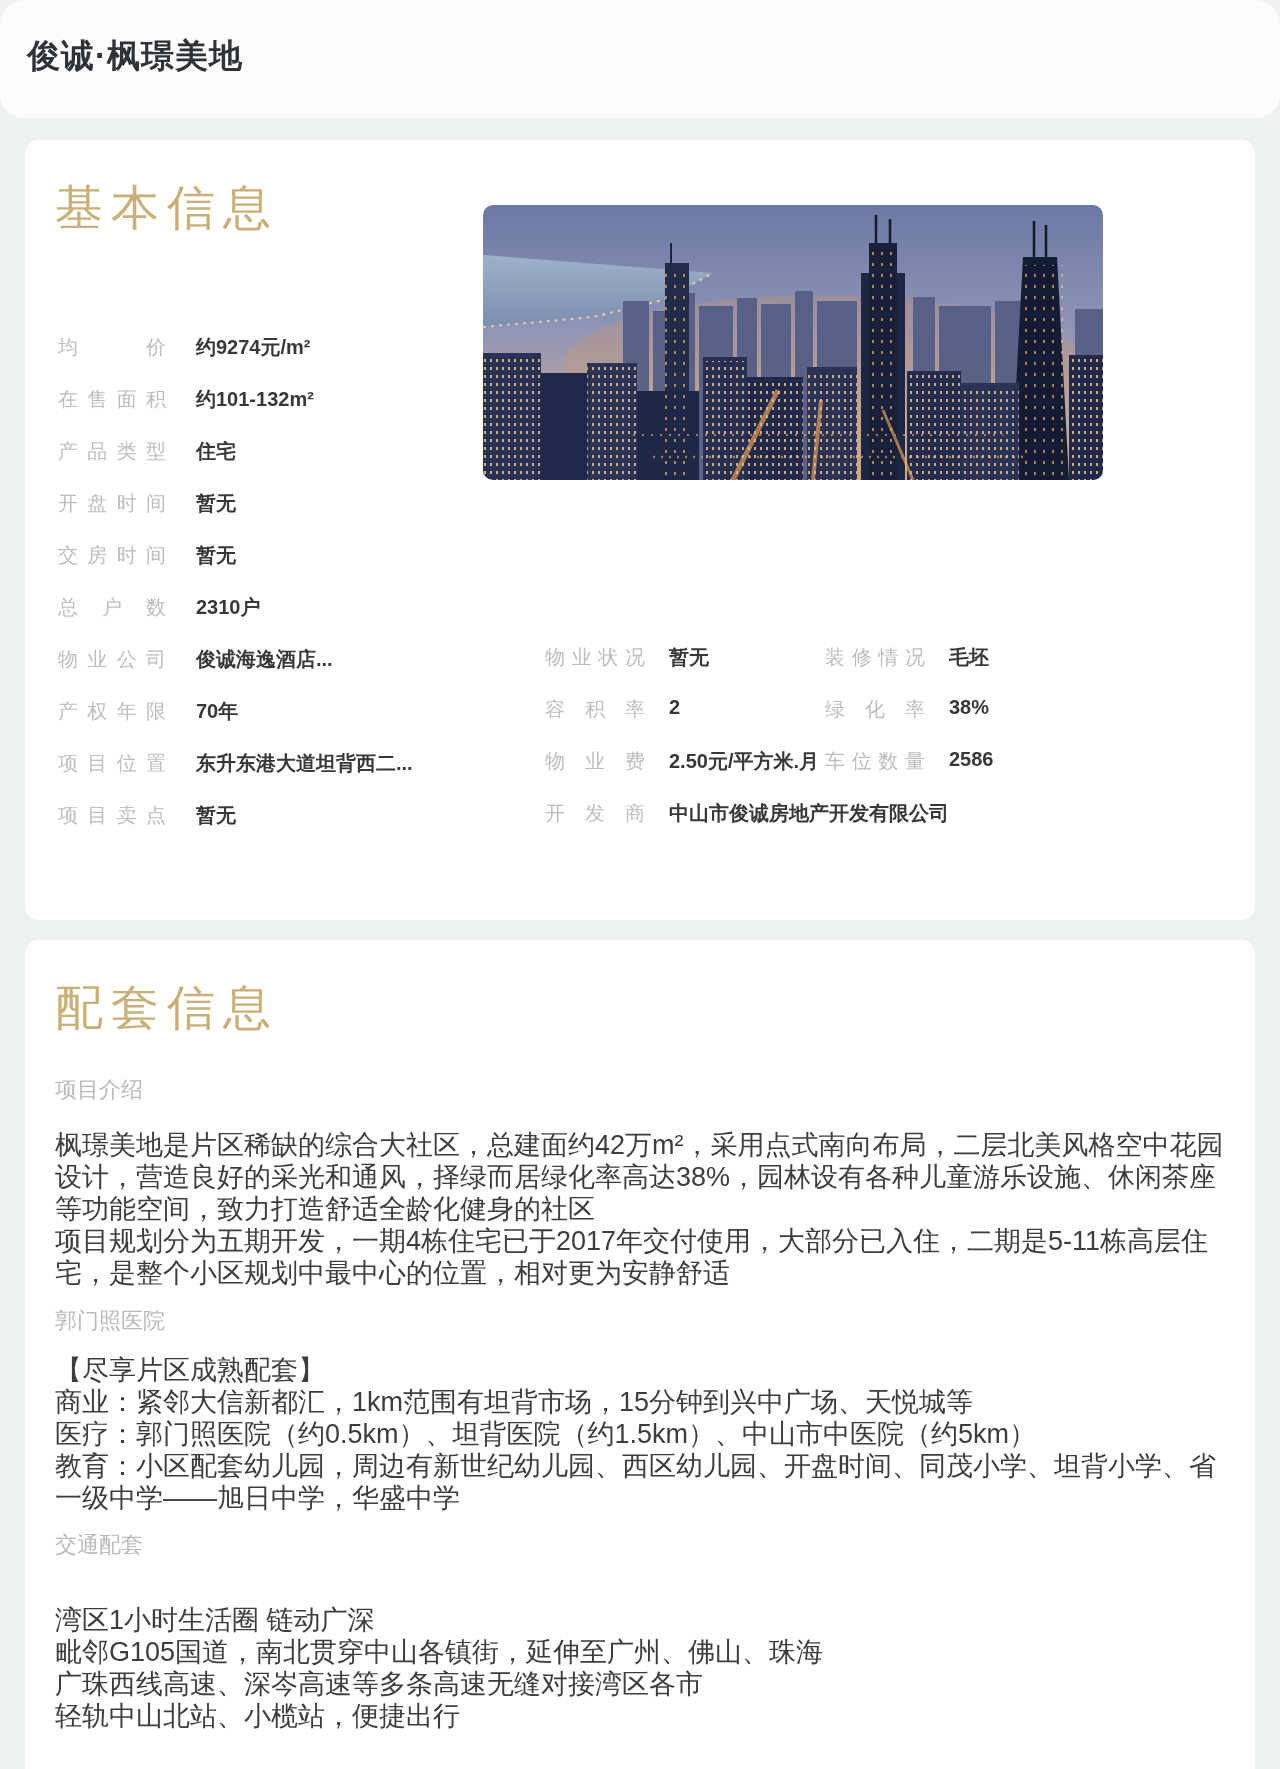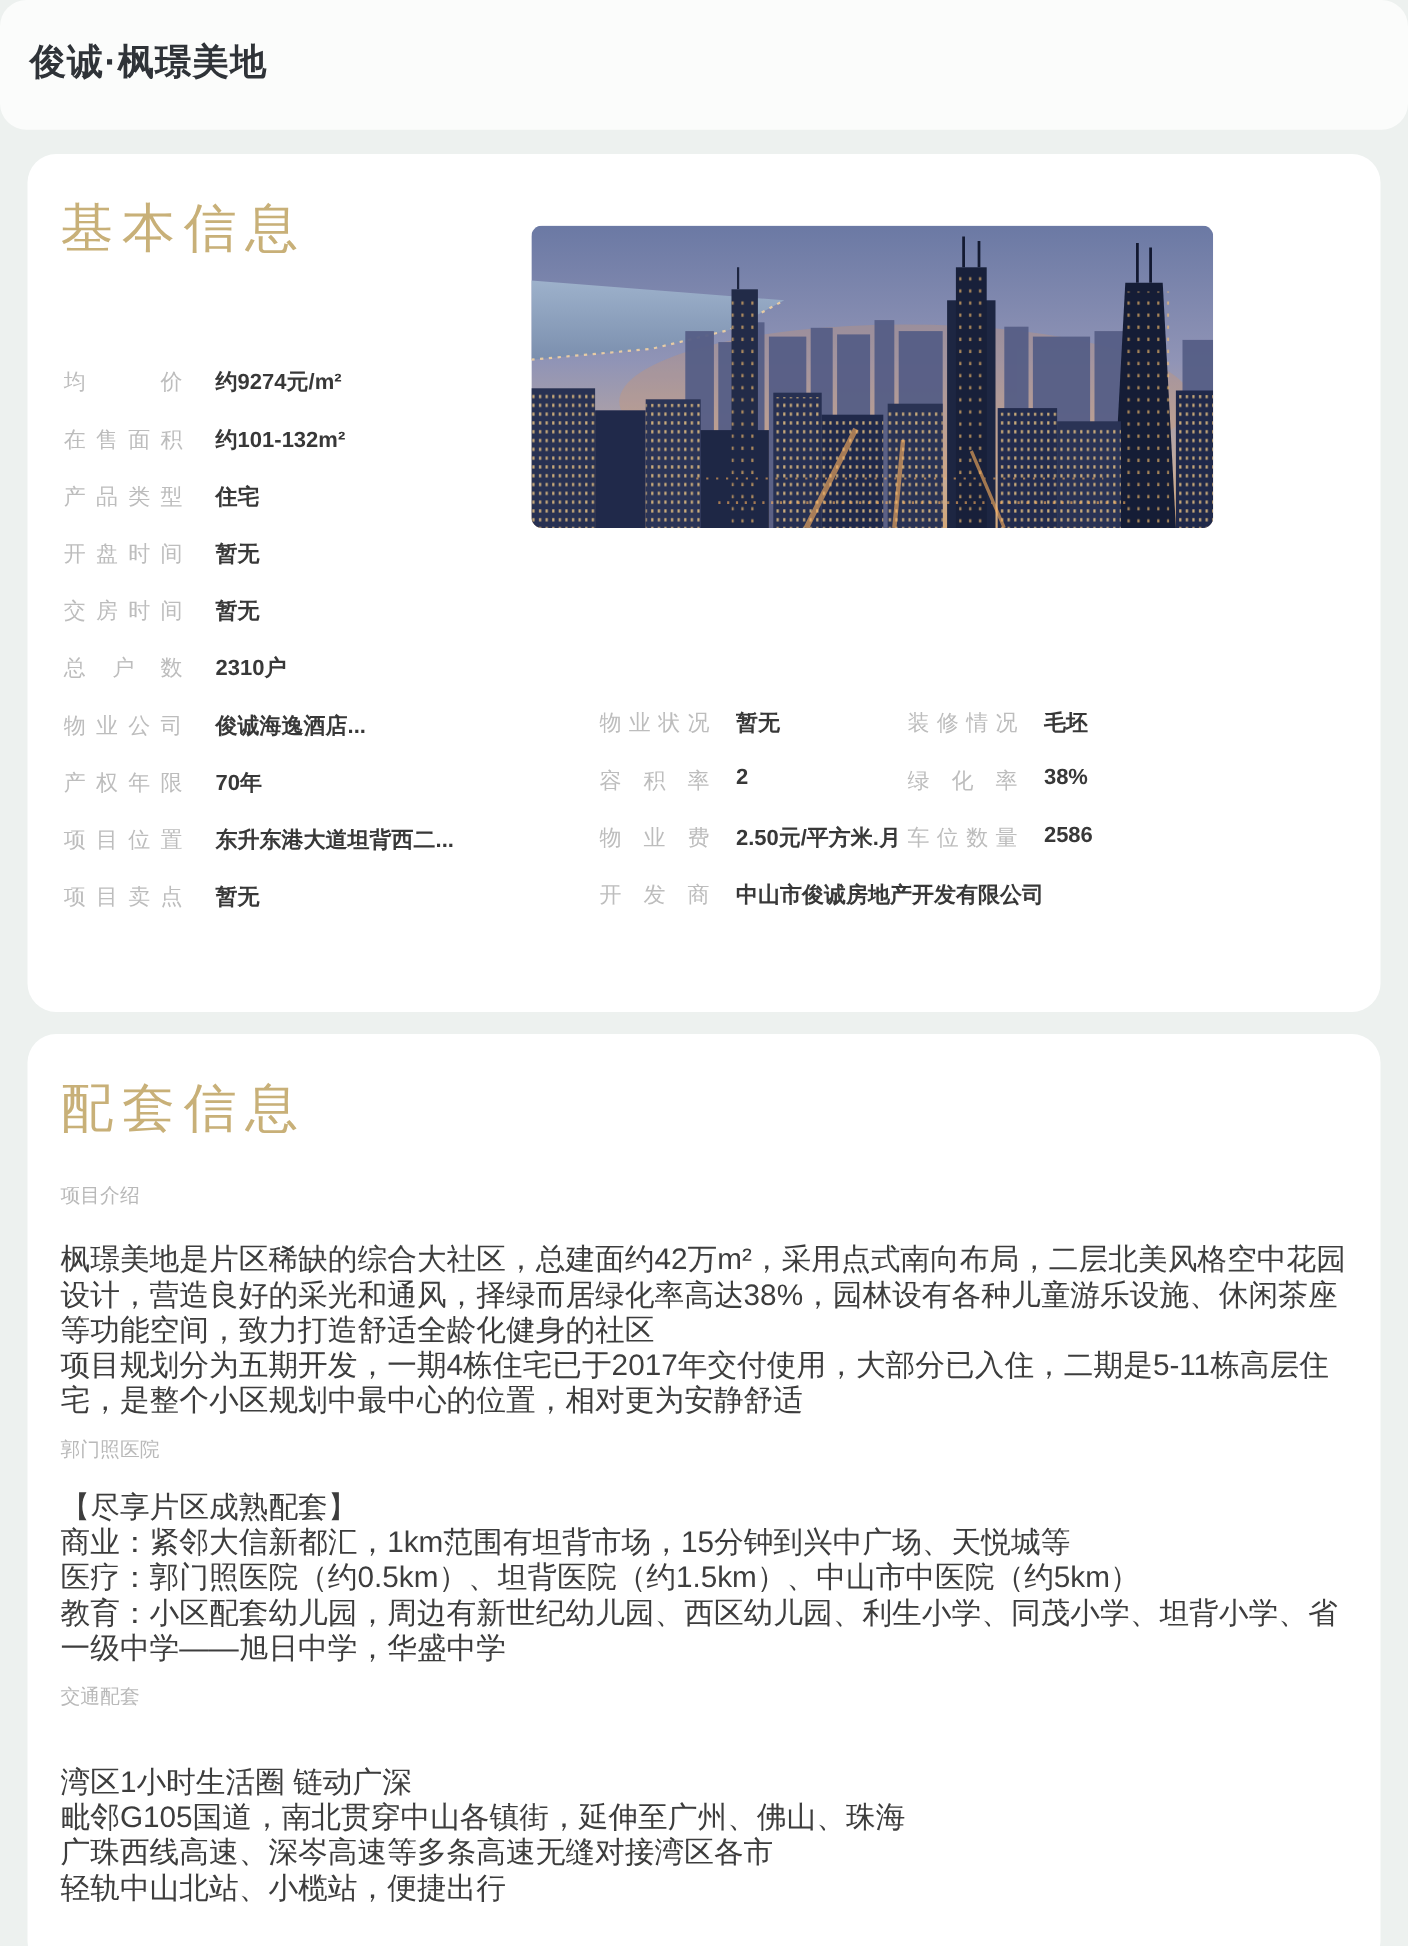--- a/index.html
+++ b/index.html
@@ -17,21 +17,21 @@
     background:#fbfcfb;
     border-radius:24px;
   }
   .page-title{
     position:absolute; left:27px; top:34px;
     font-size:33px; font-weight:bold; color:#2f3338; letter-spacing:1px;
   }
   
   .card{
     position:absolute; left:25px; width:1230px;
-    background:#ffffff; border-radius:26px;
+    background:#ffffff; border-radius:14px;
   }
   .card-basic{ top:140px; height:780px; }
   .card-amenities{ top:940px; height:850px; }
   .section-title{
     position:absolute; left:30px; top:36px;
     font-size:48px; font-weight:400; color:#c8b078; letter-spacing:8px;
   }
   
   .left-col{ position:absolute; left:33px; top:181px; width:420px; }
   .info-row{ height:52px; display:flex; align-items:center; }
@@ -52,21 +52,21 @@
   
   .detail-grid{ position:absolute; left:520px; top:491px; width:690px; }
   .d-row{ height:52px; display:flex; align-items:center; }
   .d-pair{ display:flex; align-items:flex-start; }
   .d-pair.first{ flex:0 0 280px; }
   .d-pair .lab{ width:100px; flex:0 0 100px; }
   .d-pair .val{ margin-left:24px; }
   
   .sub-heading{
     position:absolute; left:30px;
-    font-size:18px; color:#b9b9b9;
+    font-size:22px; color:#b9b9b9;
   }
   .para{
     position:absolute; left:30px; width:1172px;
     font-size:27px; line-height:32px; color:#3d3d3d;
     white-space:pre-line;
   }
   .h-intro{ top:135px; }       .p-intro{ top:189px; }
   .h-surround{ top:366px; }    .p-surround{ top:414px; }
   .h-transport{ top:590px; }   .p-transport{ top:664px; }
 </style>
@@ -251,20 +251,20 @@
   <h2 class="section-title">配套信息</h2>
 
   <div class="sub-heading h-intro">项目介绍</div>
   <div class="para p-intro">枫璟美地是片区稀缺的综合大社区，总建面约42万m²，采用点式南向布局，二层北美风格空中花园设计，营造良好的采光和通风，择绿而居绿化率高达38%，园林设有各种儿童游乐设施、休闲茶座等功能空间，致力打造舒适全龄化健身的社区
 项目规划分为五期开发，一期4栋住宅已于2017年交付使用，大部分已入住，二期是5-11栋高层住宅，是整个小区规划中最中心的位置，相对更为安静舒适</div>
 
   <div class="sub-heading h-surround">郭门照医院</div>
   <div class="para p-surround">【尽享片区成熟配套】
 商业：紧邻大信新都汇，1km范围有坦背市场，15分钟到兴中广场、天悦城等
 医疗：郭门照医院（约0.5km）、坦背医院（约1.5km）、中山市中医院（约5km）
-教育：小区配套幼儿园，周边有新世纪幼儿园、西区幼儿园、利生小学、同茂小学、坦背小学、省一级中学——旭日中学，华盛中学</div>
+教育：小区配套幼儿园，周边有新世纪幼儿园、西区幼儿园、开盘时间、同茂小学、坦背小学、省一级中学——旭日中学，华盛中学</div>
 
   <div class="sub-heading h-transport">交通配套</div>
   <div class="para p-transport">湾区1小时生活圈 链动广深
 毗邻G105国道，南北贯穿中山各镇街，延伸至广州、佛山、珠海
 广珠西线高速、深岑高速等多条高速无缝对接湾区各市
 轻轨中山北站、小榄站，便捷出行</div>
 </section>
 
 </body></html>

